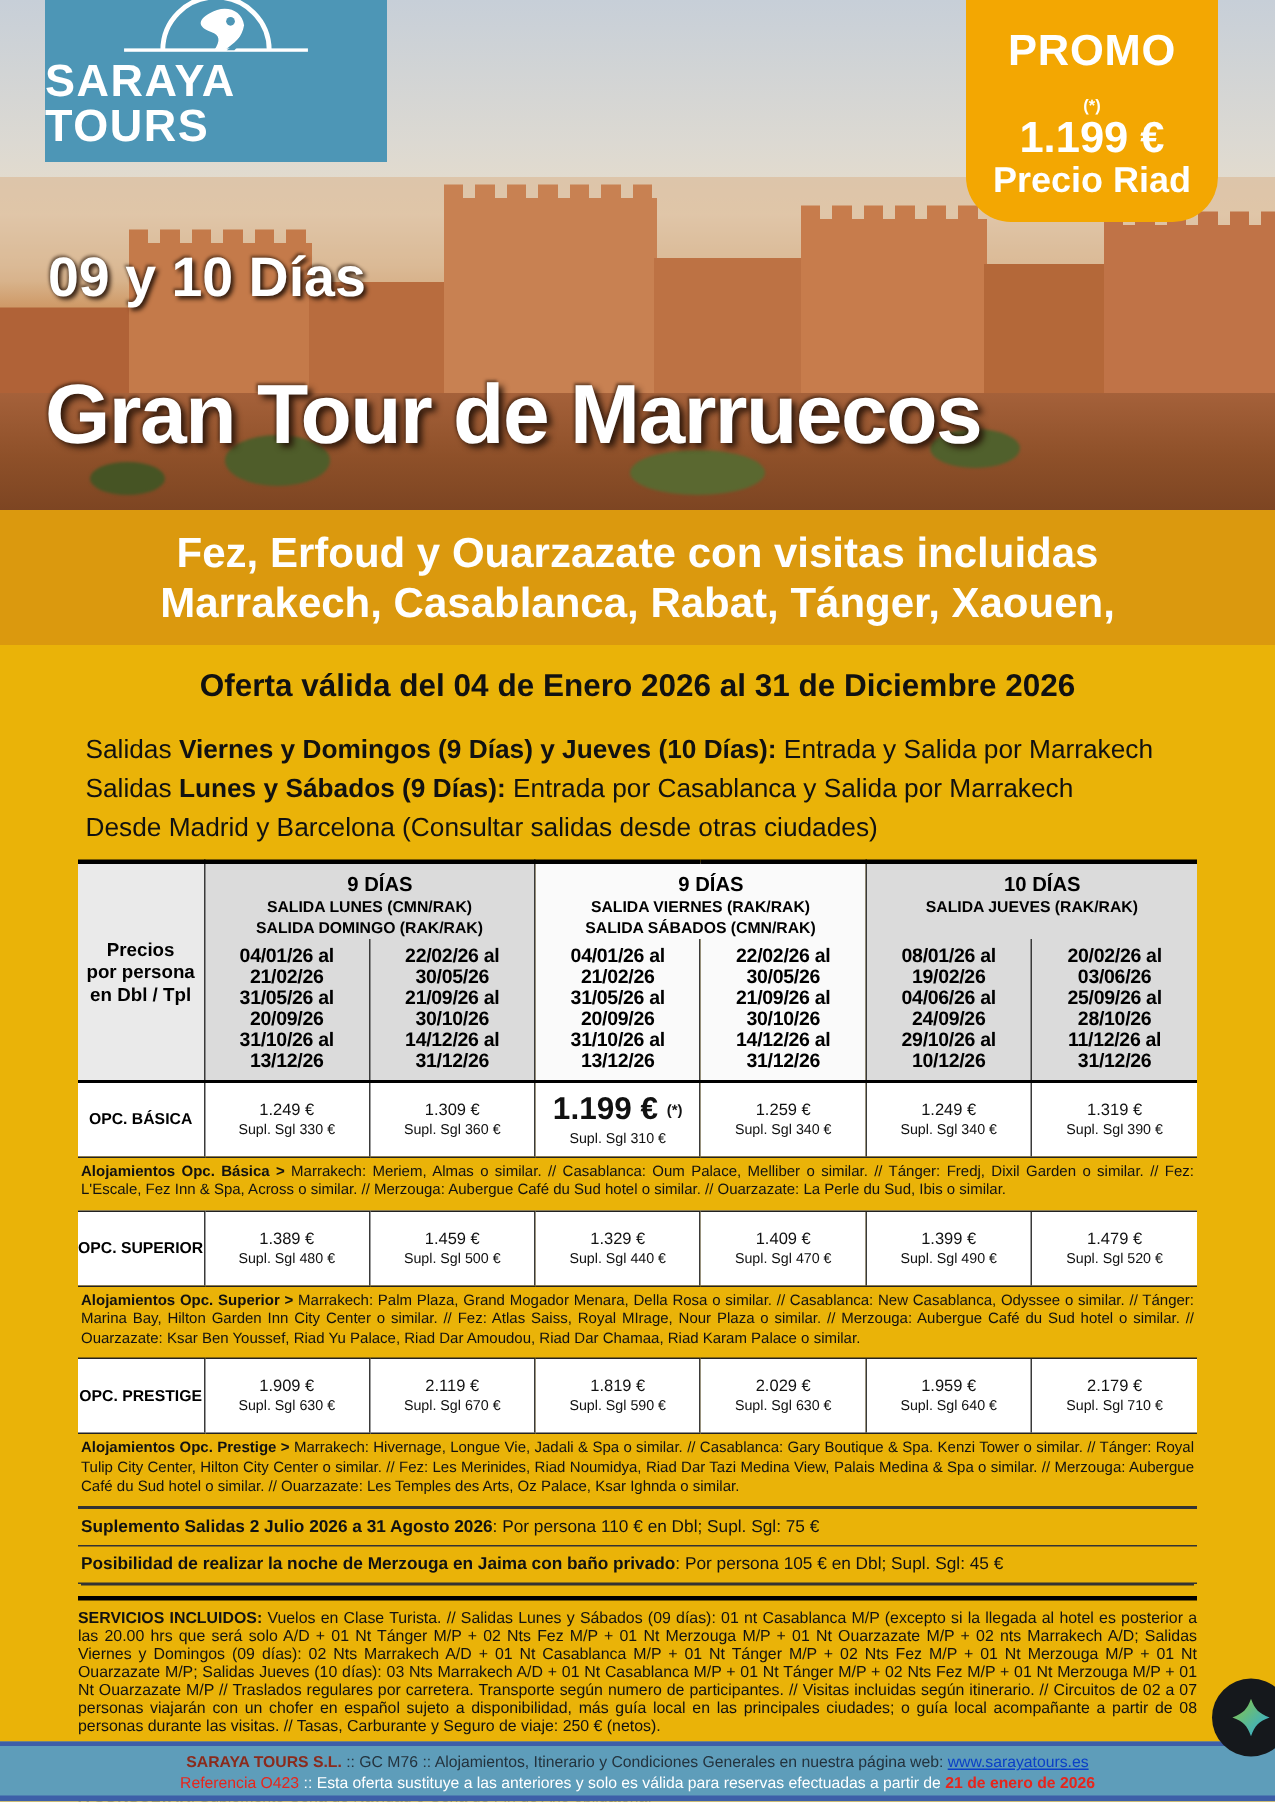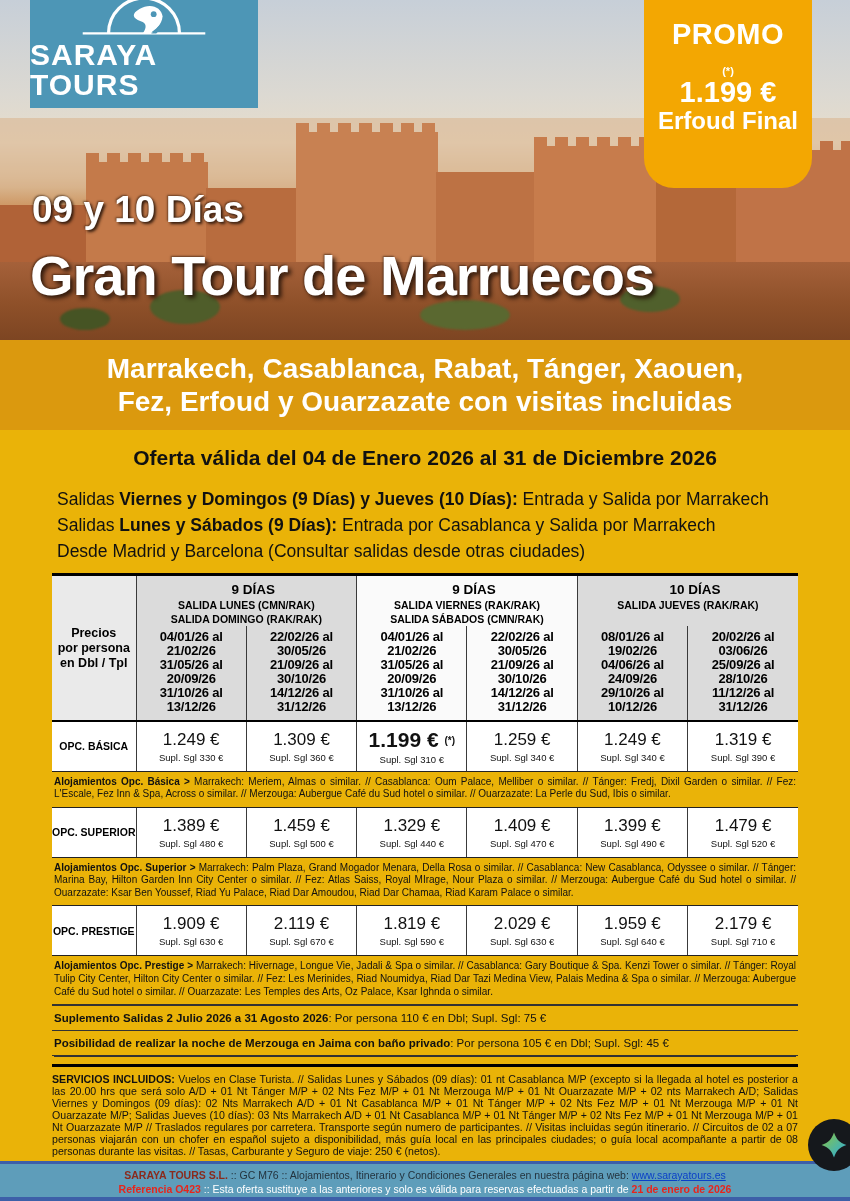--- a/index.html
+++ b/index.html
@@ -17,28 +17,28 @@
   .win   { background-image:radial-gradient(rgba(80,40,18,.55) 2px, transparent 2.6px);
            background-size:30px 34px; }
   .ground{ position:absolute; top:262px; left:0; width:850px; height:78px;
            background:linear-gradient(180deg,#a5613a 0%,#8e5029 55%,#7d4522 100%); }
   .bush  { position:absolute; border-radius:50%; filter:blur(1px); }
 
   .logo-box { position:absolute; top:0; left:30px; width:228px; height:108px; background:#4d96b6;
               display:flex; flex-direction:column; align-items:center; justify-content:flex-end; padding-bottom:8px; }
   .logo-name { color:#fff; font-weight:bold; font-size:30px; letter-spacing:1px; line-height:30px; }
 
-  .promo-badge { position:absolute; top:0; right:38px; width:168px; height:188px; background:#f3a702;
+  .promo-badge { position:absolute; top:0; right:38px; width:168px; height:148px; background:#f3a702;
                  border-radius:0 0 30px 30px; text-align:center; color:#fff; padding-top:18px; }
   .promo-badge .pr   { font-size:29px; font-weight:bold; letter-spacing:.5px; }
   .promo-badge .ast  { font-size:11px; font-weight:bold; margin-top:14px; }
   .promo-badge .pric { font-size:29px; font-weight:bold; line-height:30px; }
   .promo-badge .fin  { font-size:24px; font-weight:bold; line-height:28px; }
 
-  .hero-days  { position:absolute; top:189px; left:32px; color:#fff; font-weight:bold; font-size:37px;
+  .hero-days  { position:absolute; top:164px; left:32px; color:#fff; font-weight:bold; font-size:37px;
                 text-shadow:2px 2px 3px rgba(35,18,8,.9), -1px -1px 2px rgba(35,18,8,.55); }
   .hero-title { position:absolute; top:243px; left:30px; color:#fff; font-weight:bold; font-size:56px;
                 letter-spacing:-1px; white-space:nowrap;
                 text-shadow:3px 3px 4px rgba(35,18,8,.9), -1px -1px 2px rgba(35,18,8,.55); }
 
   
   .banner { position:absolute; top:340px; left:0; width:850px; height:90px; background:#db990e;
             color:#fff; font-weight:bold; font-size:28px; text-align:center; line-height:33px; padding-top:12px; }
 
   
@@ -61,21 +61,21 @@
   th.g13 { background:#dbdbdb; }
   th.g2  { background:#fafafa; }
   th.dates { font-size:13px; font-weight:bold; line-height:14px; text-align:center; padding:4px 0 6px 0;
              letter-spacing:-.2px; }
   .vb { border-left:1px solid #3a3a3a; }
   thead tr.r2 th { border-top:none; }
   .price-table thead { border-bottom:2px solid #000; }
   tr.price-row td { border-bottom:1.5px solid #222; border-top:1.5px solid #222; background:#fff;
                     text-align:center; vertical-align:middle; height:50px; }
   td.opt { font-size:10.5px; font-weight:bold; }
-  td.pc .p { font-size:17px; color:#111; }
+  td.pc .p { font-size:11px; color:#111; }
   td.pc .s { font-size:9.5px; color:#111; margin-top:2px; }
   td.pc.featured .p { font-size:21px; font-weight:bold; }
   td.pc.featured .mk { font-size:10px; font-weight:bold; vertical-align:3px; }
   tr.aloj-row td { padding:4px 2px 6px 2px; font-size:10px; line-height:12.6px; color:#111; text-align:justify; }
   tr.aloj-row .b { font-weight:bold; }
 
   
   .supp-block { margin:0 52px; border-top:2px solid #333; }
   .supp-row { font-size:11.5px; color:#111; padding:6px 2px; border-bottom:1px solid #333; }
   .supp-row.last { border-bottom:1px solid #333; box-shadow:0 3px 0 -2px #333; }
@@ -86,21 +86,21 @@
   .fineprint p { font-size:10.6px; line-height:11.9px; text-align:justify; color:#111; margin-bottom:6px; }
   .fineprint .b { font-weight:bold; }
 
   
   .footer { position:absolute; bottom:0; left:0; width:850px; height:40px; background:#5e9dba;
             border-top:3px solid #3d5fa8; border-bottom:4px solid #3d5fa8; text-align:center;
             font-size:10.5px; padding-top:4px; line-height:14px; }
   .footer .co   { font-weight:bold; color:#8a2a1c; }
   .footer .mid  { color:#23333e; }
   .footer a.link{ color:#0b40c7; text-decoration:underline; cursor:pointer; }
-  .footer .ref  { font-weight:bold; color:#e8251b; }
+  .footer .ref  { font-weight:normal; color:#e8251b; }
   .footer .w    { color:#fff;text-align:center; }
   .footer .date { font-weight:bold; color:#e8251b; }
 
   
   .chat-btn { position:absolute; left:808px; top:1119px; width:52px; height:52px; border-radius:50%;
               background:#15181c; display:flex; align-items:center; justify-content:center; cursor:pointer; }
 </style>
 </head>
 <body>
 
@@ -130,30 +130,30 @@
         <circle cx="110" cy="22" r="4.5" fill="#4d96b6"></circle>
         <path d="M124 26 C122 38 114 46 106 52 L114 52 C122 44 126 34 126 27 Z" fill="#4d96b6"></path>
       </svg>
       <div class="logo-name">SARAYA TOURS</div>
     </div>
 
     <div class="promo-badge">
       <div class="pr">PROMO</div>
       <div class="ast">(*)</div>
       <div class="pric">1.199 €</div>
-      <div class="fin">Erfoud Final</div>
+      <div class="fin">Precio Riad</div>
     </div>
 
     <div class="hero-days">09 y 10 Días</div>
     <div class="hero-title">Gran Tour de Marruecos</div>
   </div>
 
   <div class="banner">
+    <div>Fez, Erfoud y Ouarzazate con visitas incluidas</div>
     <div>Marrakech, Casablanca, Rabat, Tánger, Xaouen,</div>
-    <div>Fez, Erfoud y Ouarzazate con visitas incluidas</div>
   </div>
 
   <div class="content">
     <div class="offer-valid">Oferta válida del 04 de Enero 2026 al 31 de Diciembre 2026</div>
 
     <div class="salidas">
       <div><span>Salidas </span><span class="b">Viernes y Domingos (9 Días) y Jueves (10 Días):</span><span> Entrada y Salida por Marrakech</span></div>
       <div><span>Salidas </span><span class="b">Lunes y Sábados (9 Días):</span><span> Entrada por Casablanca y Salida por Marrakech</span></div>
       <div><span>Desde Madrid y Barcelona (Consultar salidas desde otras ciudades)</span></div>
     </div>

